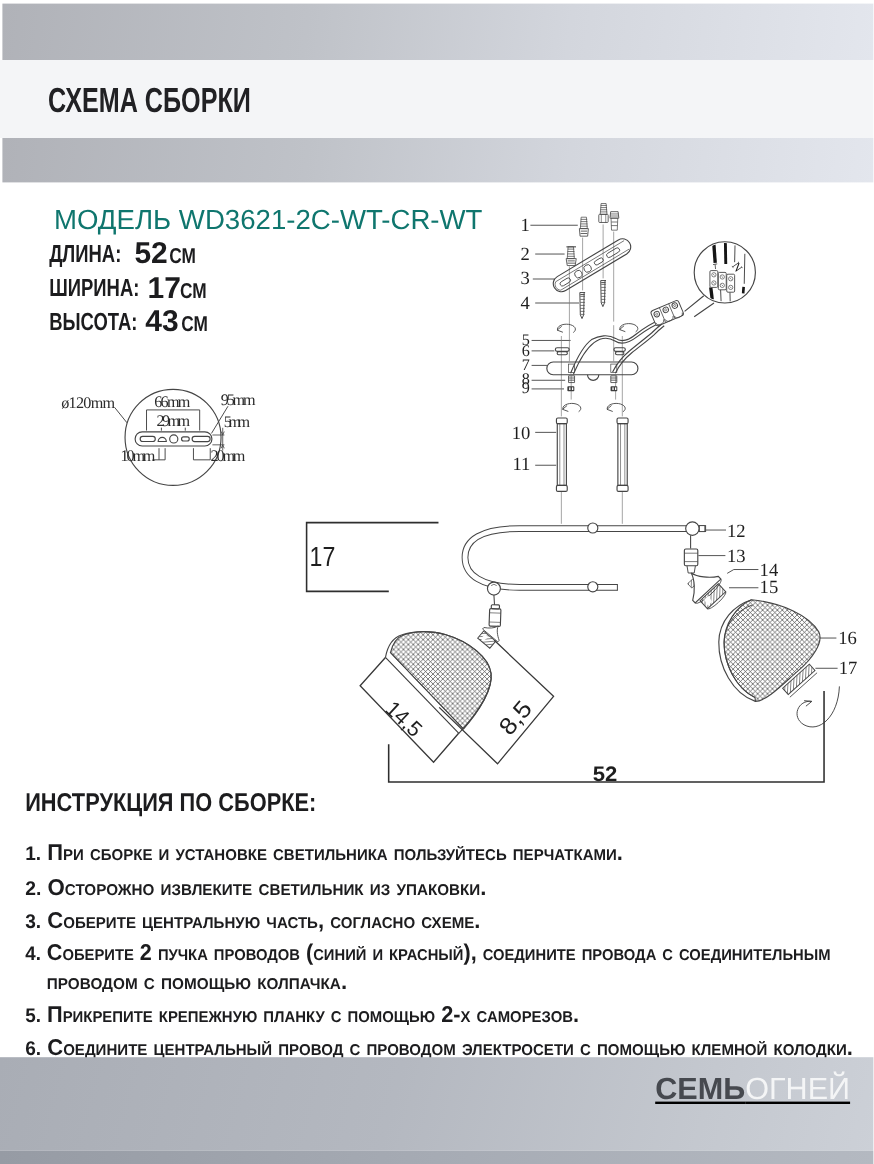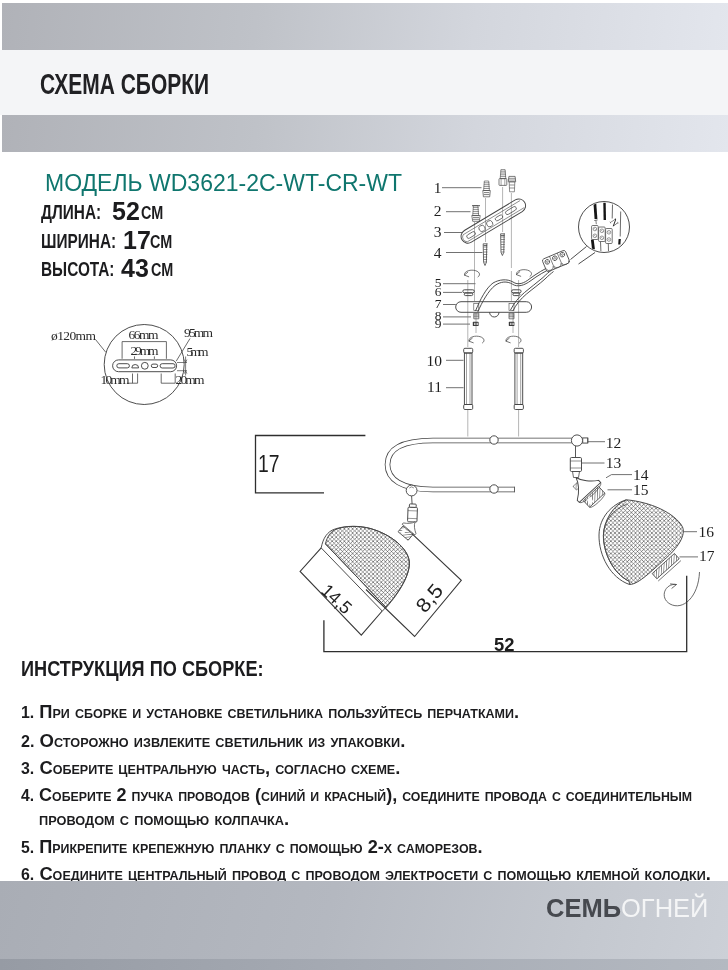--- a/index.html
+++ b/index.html
@@ -20,21 +20,21 @@
   #instrhead{position:absolute;left:21px;top:658.5px;font-size:21.5px;font-weight:bold;color:#1c1c1e;
              transform:scaleX(0.845);transform-origin:0 0;white-space:nowrap;line-height:1;}
   .iline{position:absolute;color:#1c1c1e;font-size:19px;font-weight:bold;white-space:nowrap;
          transform-origin:0 0;line-height:1;}
   .iline .no{font-size:16.5px;}
   .sc{font-variant:small-caps;}
   #footer{position:absolute;left:0;top:880.5px;width:728px;height:78px;
           background:linear-gradient(105deg,#a9adb5 0%,#b4b8c0 45%,#c4c8cf 80%,#ccd0d7 100%);}
   #footstrip{position:absolute;left:0;top:959px;width:728px;height:11px;
              background:linear-gradient(90deg,#969ba4 0%,#a6abb4 50%,#b4b9c1 100%);}
-  #logo{position:absolute;top:894px;left:546px;font-size:25.5px;letter-spacing:0px;white-space:nowrap;}
+  #logo{position:absolute;top:894px;left:546px;font-size:25.5px;letter-spacing:0px;white-space:nowrap;text-decoration:underline;}
   #logo b{color:#46494f;font-weight:bold;}
   #logo span{color:#f4f5f6;font-weight:normal;}
   svg{position:absolute;left:0;top:0;}
 </style>
 </head>
 <body>
   <div id="band1" class="band"></div>
   <div id="titleband"></div>
   <div id="band2" class="band"></div>
   <div id="title">СХЕМА СБОРКИ</div>

